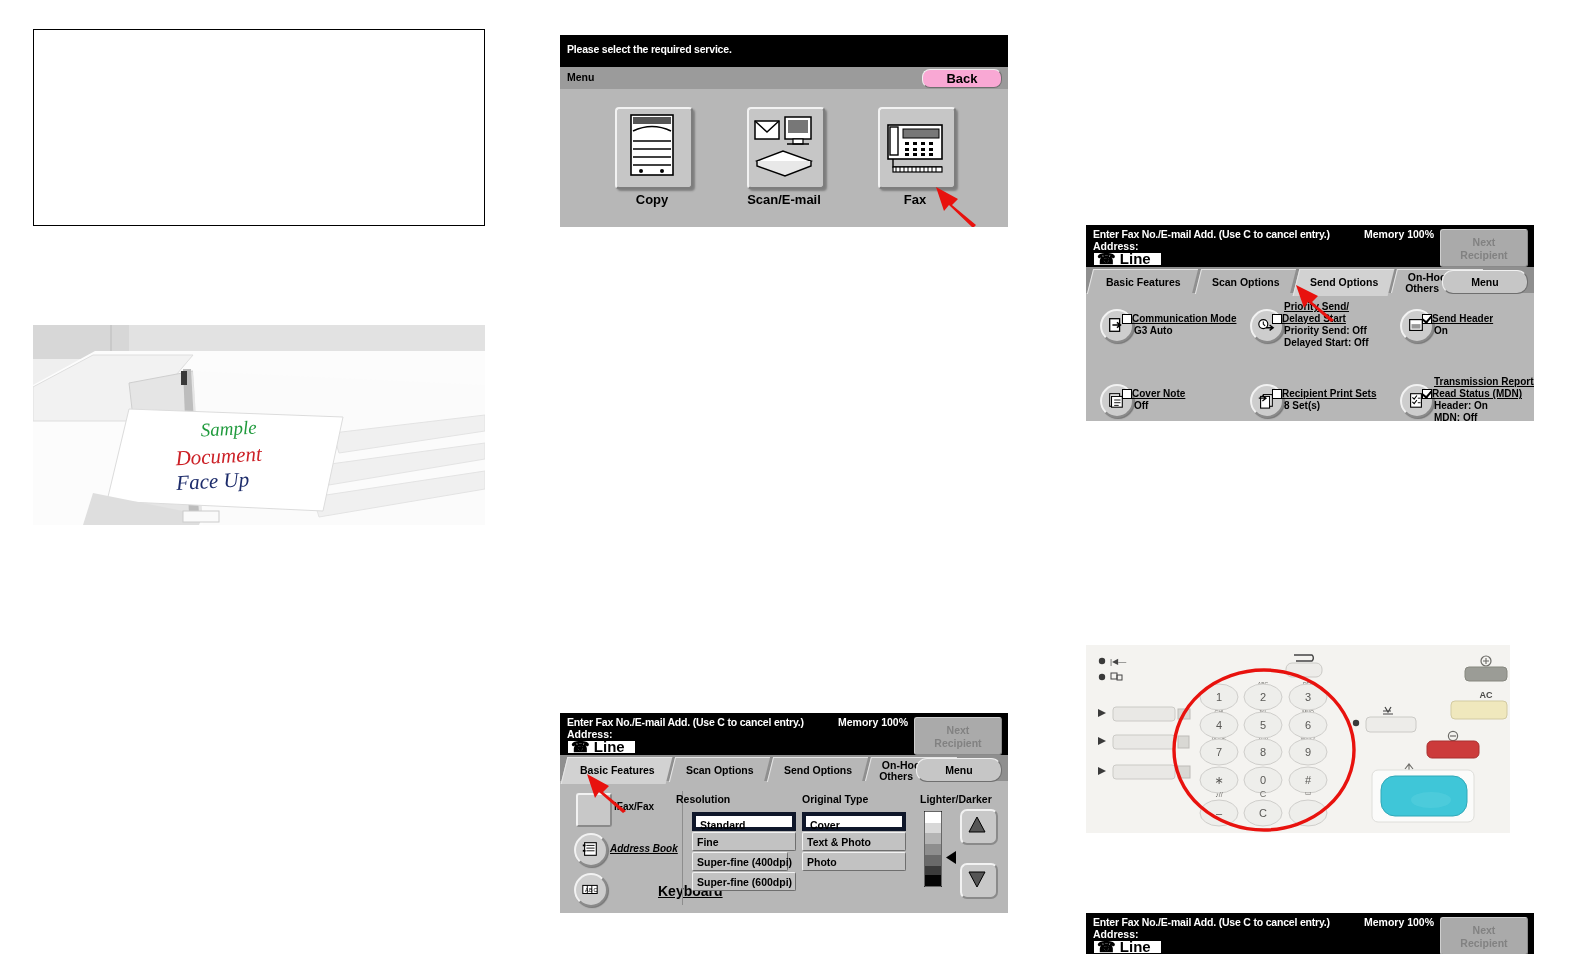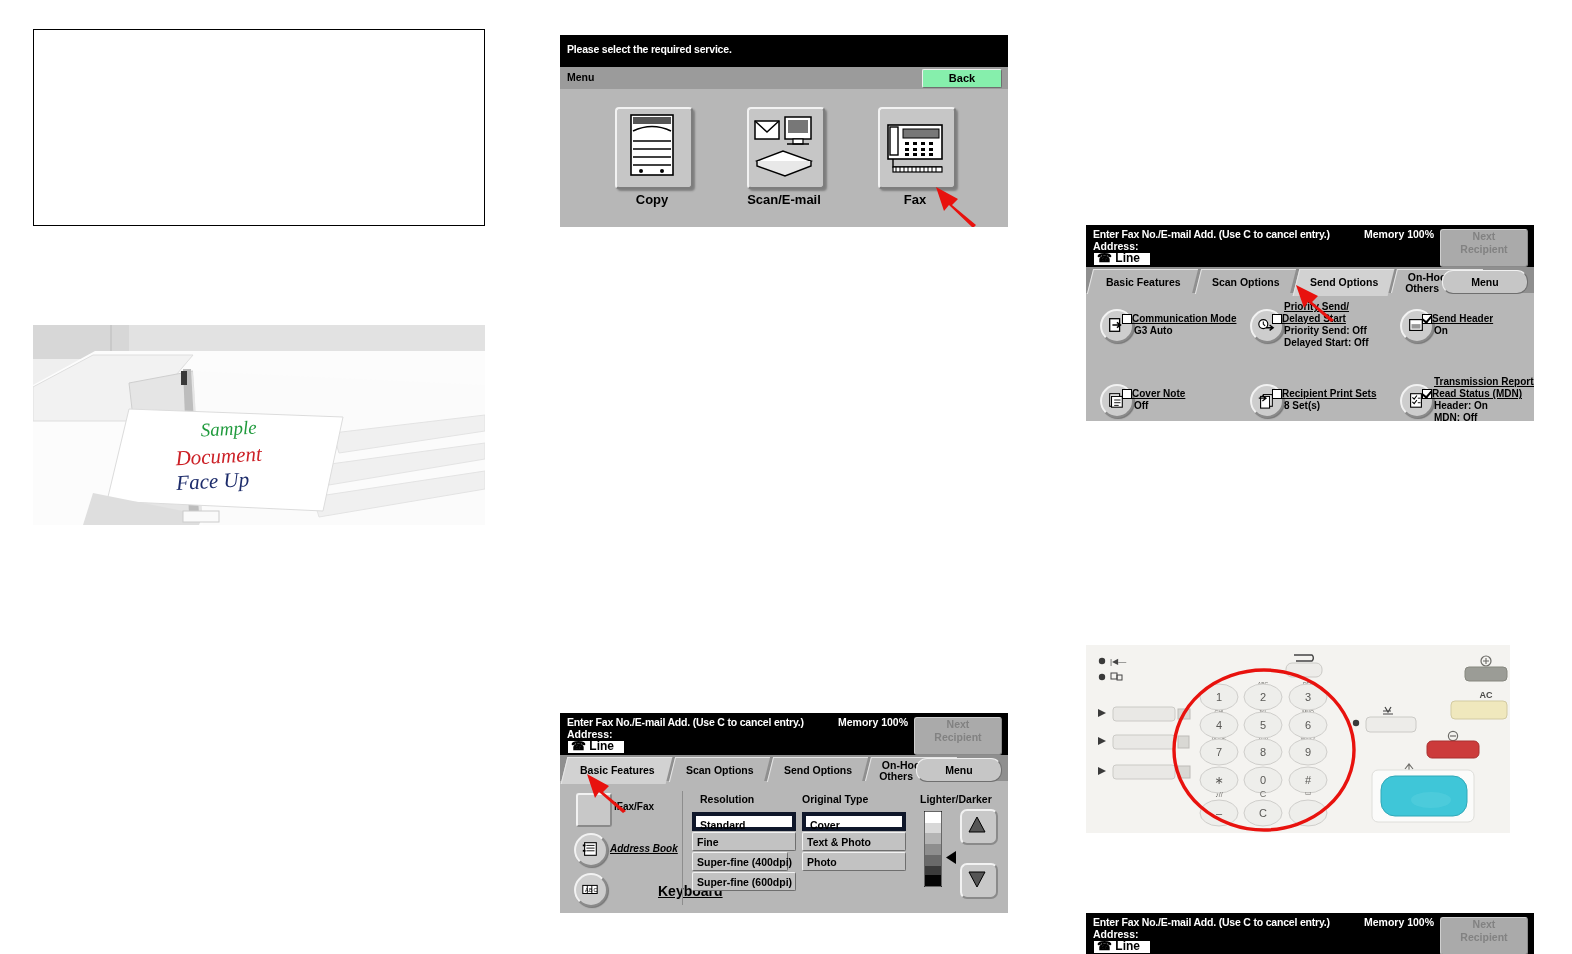--- a/index.html
+++ b/index.html
@@ -7,25 +7,25 @@
 
   .panel{position:absolute;}
 
   
   .ui{background:#b7b7b7;position:relative;overflow:hidden;
       font-family:"Liberation Sans",sans-serif;}
   .ui .hdr{background:#000;color:#fff;position:relative;}
   .ui .hdr .l1{position:absolute;left:7px;top:3px;font-size:10.5px;font-weight:bold;letter-spacing:-0.2px;}
   .ui .hdr .l2{position:absolute;left:7px;top:15px;font-size:10.5px;font-weight:bold;}
   .ui .hdr .mem{position:absolute;right:100px;top:3px;font-size:10.5px;font-weight:bold;white-space:nowrap;}
-  .linebadge{position:absolute;left:7px;top:27px;background:#fff;color:#000;font-size:12px;
+  .linebadge{position:absolute;left:7px;top:27px;background:#fff;color:#000;font-size:15px;
       font-weight:bold;padding:0px 10px 1px 3px;border:1px solid #000;line-height:11px;}
   .nextrec{position:absolute;right:6px;top:4px;width:88px;height:38px;background:#aaa;
       border:1px solid #8a8a8a;border-top-color:#cfcfcf;border-left-color:#cfcfcf;
-      color:#828282;font-size:10.5px;font-weight:bold;text-align:center;line-height:13px;
+      color:#828282;font-size:10.5px;font-weight:bold;text-align:center;line-height:13px;padding-top:6px;
       box-sizing:border-box;border-radius:3px;}
 
   
   .tabbar{position:absolute;left:0;width:100%;height:26px;background:#8f8f8f;}
   .tab{position:absolute;top:2px;height:24px;background:#b7b7b7;color:#000;font-size:10.5px;
       font-weight:bold;line-height:24px;text-align:center;
       border-top:1px solid #e6e6e6;border-left:1px solid #e6e6e6;
       transform:skewX(-14deg);}
   .tab>span{display:inline-block;transform:skewX(14deg);}
   .tab.sel{background:#d2d2d2;height:26px;top:2px;line-height:25px;}
@@ -59,23 +59,23 @@
       font-size:10.5px;font-weight:bold;line-height:18px;padding-left:4px;box-sizing:border-box;
       white-space:nowrap;border-radius:2px;}
   .lbtn.sel{background:#fff;border:4px solid #0f172a;border-radius:0;}
 
   
   .arrow{position:absolute;}
 
   
   .svcbar{position:absolute;left:0;width:100%;height:22px;background:#9b9b9b;}
   .svcbar .t{position:absolute;left:7px;top:4px;font-size:10.5px;font-weight:bold;}
-  .backbtn{position:absolute;right:6px;top:2px;width:78px;height:17px;background:#86efac;
+  .backbtn{position:absolute;right:6px;top:2px;width:78px;height:17px;background:#f9a8d4;
       border:1px solid #6f6f6f;border-top-color:#f0f0f0;border-left-color:#f0f0f0;
-      font-size:11px;font-weight:bold;text-align:center;line-height:17px;border-radius:2px;}
+      font-size:13px;font-weight:bold;text-align:center;line-height:17px;border-radius:8px;}
   .svcbtn{position:absolute;width:74px;height:78px;background:#c6c6c6;
       border:2px solid #7d7d7d;border-top-color:#f2f2f2;border-left-color:#f2f2f2;
       box-shadow:2px 2px 2px rgba(0,0,0,.3);border-radius:4px;}
   .svclab{position:absolute;width:90px;text-align:center;font-size:13px;font-weight:bold;}
 
   
   .photo{position:absolute;overflow:hidden;}
   .emptybox{border:1.5px solid #000;background:#fff;box-sizing:border-box;}
 </style>
 </head>
@@ -353,21 +353,21 @@
         <line x1="12" y1="6" x2="12" y2="15" stroke="#000"></line>
         <text x="4.5" y="13" font-size="6" font-family="Liberation Sans,sans-serif">A</text>
         <text x="9" y="13" font-size="6" font-family="Liberation Sans,sans-serif">B</text>
         <text x="14" y="13" font-size="6" font-family="Liberation Sans,sans-serif">C</text>
       </svg>
   </div>
   <div style="position:absolute;left:50px;top:170px;font-size:14px;font-weight:bold;text-decoration:underline;margin-left:48px;">Keyboard</div>
 
   <div style="position:absolute;left:122px;top:78px;width:1px;height:114px;background:#8d8d8d;"></div>
 
-  <div class="colhdr" style="left:140px;top:80px;">Resolution</div>
+  <div class="colhdr" style="left:116px;top:80px;">Resolution</div>
   <div class="lbtn sel" style="left:132px;top:99px;width:104px;">Standard</div>
   <div class="lbtn" style="left:132px;top:119px;width:104px;">Fine</div>
   <div class="lbtn" style="left:132px;top:139px;width:96px;">Super-fine (400dpi)</div>
   <div class="lbtn" style="left:132px;top:159px;width:104px;">Super-fine (600dpi)</div>
 
   <div class="colhdr" style="left:242px;top:80px;">Original Type</div>
   <div class="lbtn sel" style="left:242px;top:99px;width:104px;">Cover</div>
   <div class="lbtn" style="left:242px;top:119px;width:104px;">Text &amp; Photo</div>
   <div class="lbtn" style="left:242px;top:139px;width:104px;">Photo</div>
 

